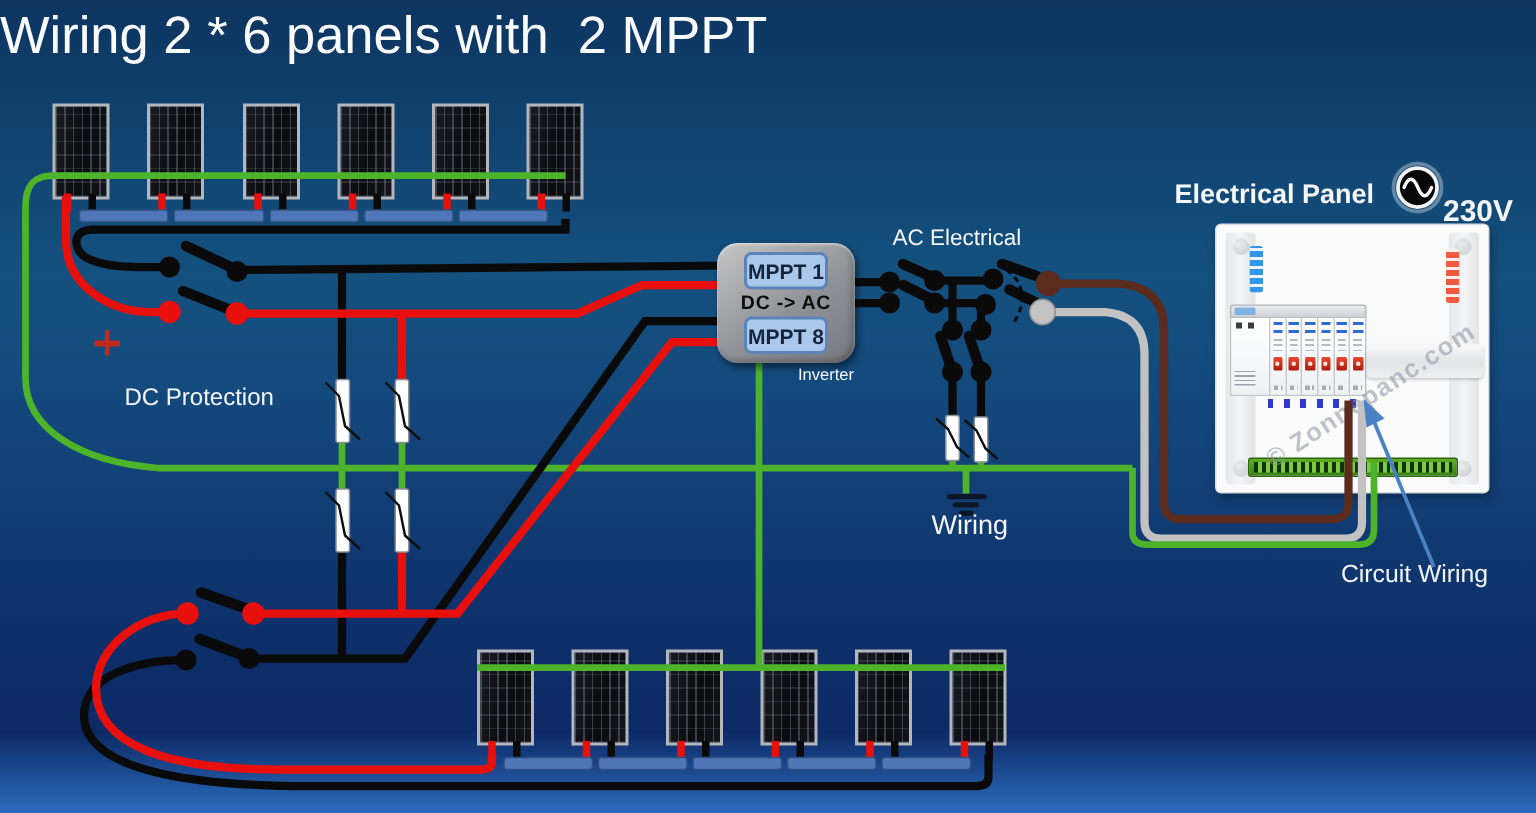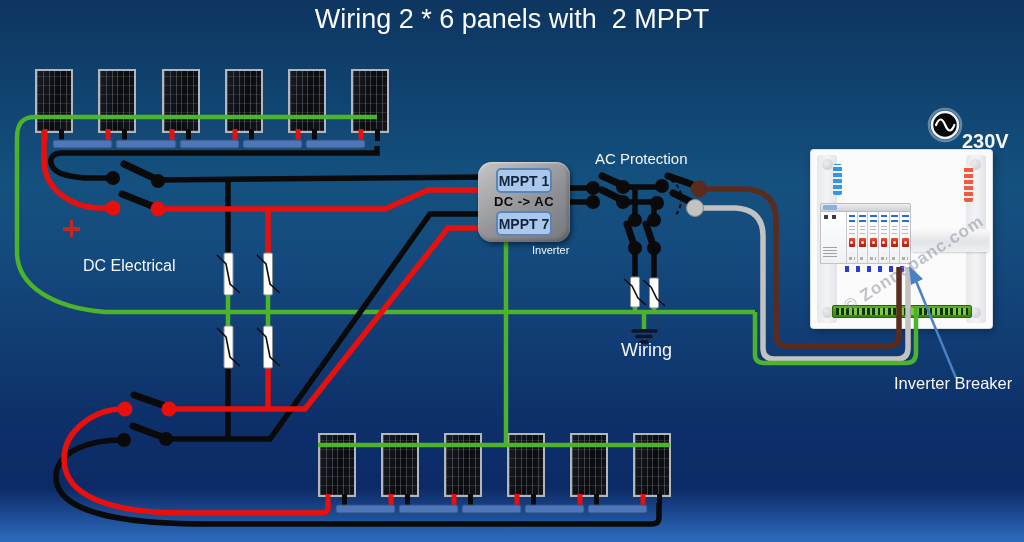--- a/index.html
+++ b/index.html
@@ -3,21 +3,21 @@
 <meta charset="utf-8">
 <style>
   html,body{margin:0;padding:0;background:#08204a;}
   .stage{position:relative;width:1024px;height:542px;overflow:hidden;
     font-family:"Liberation Sans",sans-serif;
     background:linear-gradient(180deg,#0d3560 0%,#14517f 34%,#144b7e 46%,#123f76 60%,#0d2f6a 78%,#0c2a66 90%,#2d6cbe 100%);}
   svg.layer{position:absolute;left:0;top:0;pointer-events:none;}.z2{z-index:2}.z4{z-index:4}
 
   
   .lbl{position:absolute;color:#f4f6f8;white-space:pre;z-index:5}
-  .title{left:0;right:0;top:4px;text-align:center;font-size:27px;color:#fafbfc}
+  .title{left:0;right:0;top:4px;font-size:35px;color:#fafbfc}
   .lbl-dc{left:83px;top:257px;font-size:16px}
   .lbl-ac{left:595px;top:150px;font-size:15px}
   .lbl-inv{left:532px;top:244px;font-size:11px}
   .lbl-earth{left:621px;top:340px;font-size:18px}
   .lbl-ep{left:783px;top:119px;font-size:18px;font-weight:bold}
   .lbl-230{left:962px;top:130px;font-size:20px;font-weight:bold}
   .lbl-cb{left:894px;top:374px;font-size:16.5px}
 
   
   .sp{position:absolute;width:38px;height:64px;box-sizing:border-box;border:2px solid #b3b6ba;z-index:1;
@@ -243,21 +243,21 @@
           <polyline points="257,328 266,337 270,357 280,366"></polyline>
         <polyline points="624,279 632,286 638,298 646,305"></polyline>
           <polyline points="643,280 651,287 657,299 665,306"></polyline>
       </g>
     </g>
   </svg>
 
   <div class="inverter">
     <div class="mppt">MPPT 1</div>
     <div class="dcac">DC -&gt; AC</div>
-    <div class="mppt">MPPT 7</div>
+    <div class="mppt">MPPT 8</div>
   </div>
 
   <div class="epanel">
     <div class="rail l"></div>
     <div class="rail r"></div>
     <div class="screw" style="left:11px;top:9px"></div>
     <div class="screw" style="left:159px;top:9px"></div>
     <div class="screw" style="left:11px;top:157px"></div>
     <div class="screw" style="left:159px;top:157px"></div>
     <div class="tblock blue"></div>
@@ -325,21 +325,22 @@
       <polygon points="909,266 923,279 911,285" fill="#4a80c4"></polygon>
     </g>
     <g>
       <circle cx="945" cy="125" r="16" fill="none" stroke="rgba(255,255,255,0.35)" stroke-width="2.5"></circle>
       <circle cx="945" cy="125" r="13" fill="#070707" stroke="#f2f2f2" stroke-width="2.5"></circle>
       <path d="M936,125 q4.6,-11 9.2,0 q4.6,11 9.2,0" stroke="#ffffff" stroke-width="2.2" fill="none" stroke-linecap="round"></path>
     </g>
   </svg>
 
   <div class="lbl title">Wiring 2 * 6 panels with  2 MPPT</div>
-  <div class="lbl lbl-dc">DC Electrical</div>
-  <div class="lbl lbl-ac">AC Protection</div>
+  <div class="lbl lbl-dc">DC Protection</div>
+  <div class="lbl lbl-ac">AC Electrical</div>
   <div class="lbl lbl-inv">Inverter</div>
   <div class="lbl lbl-earth">Wiring</div>
+  <div class="lbl lbl-ep">Electrical Panel</div>
   <div class="lbl lbl-230">230V</div>
-  <div class="lbl lbl-cb">Inverter Breaker</div>
+  <div class="lbl lbl-cb">Circuit Wiring</div>
   <div class="plus"></div>
 
 </div>
 
 </body></html>

